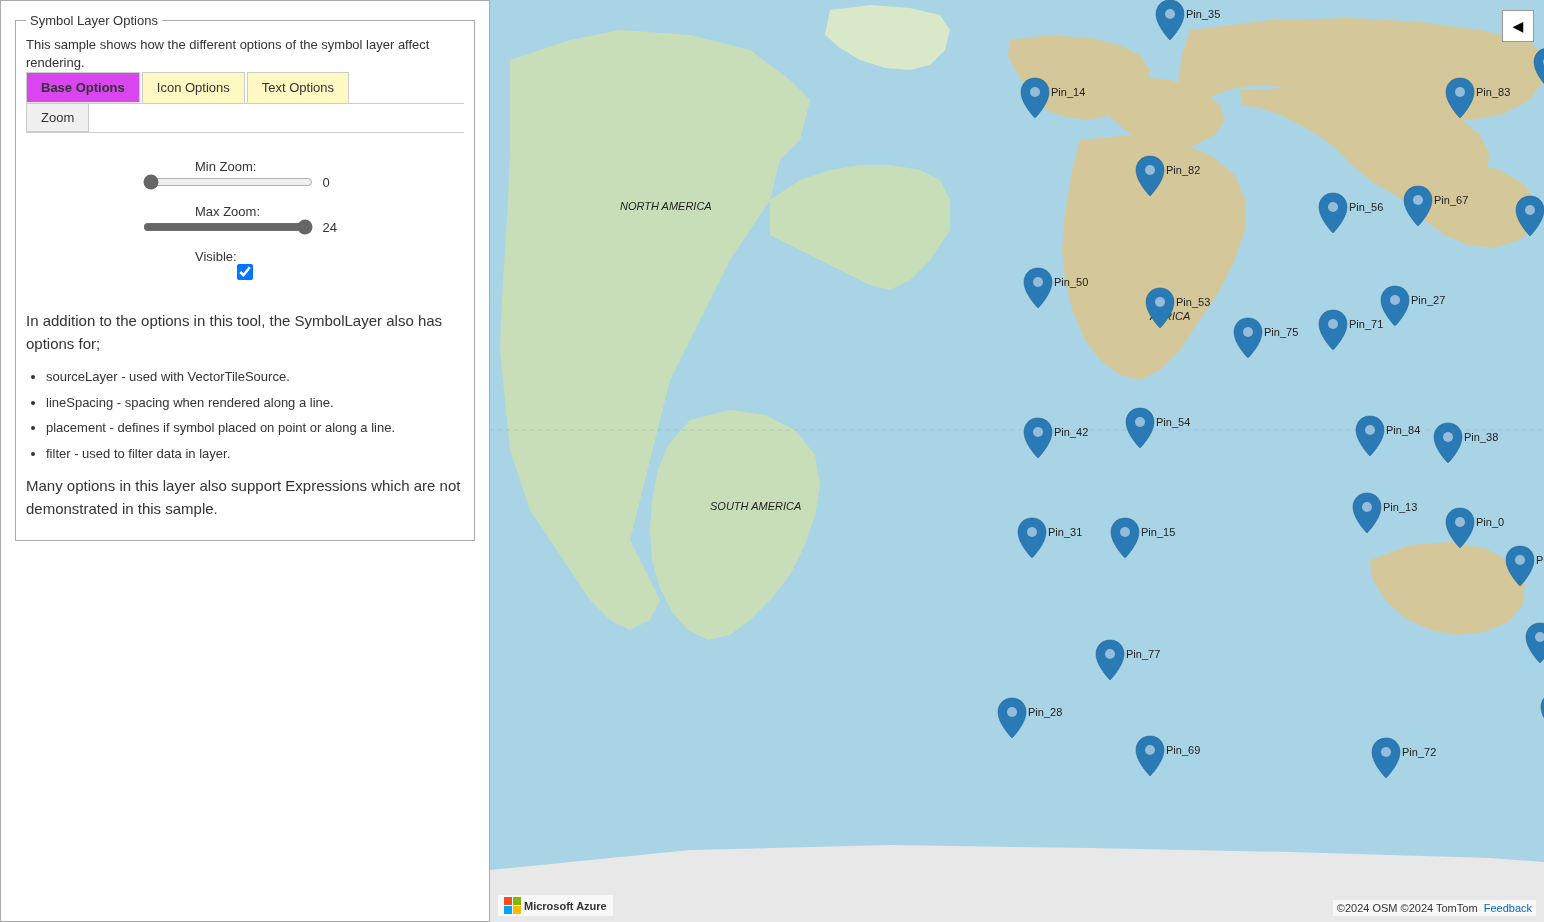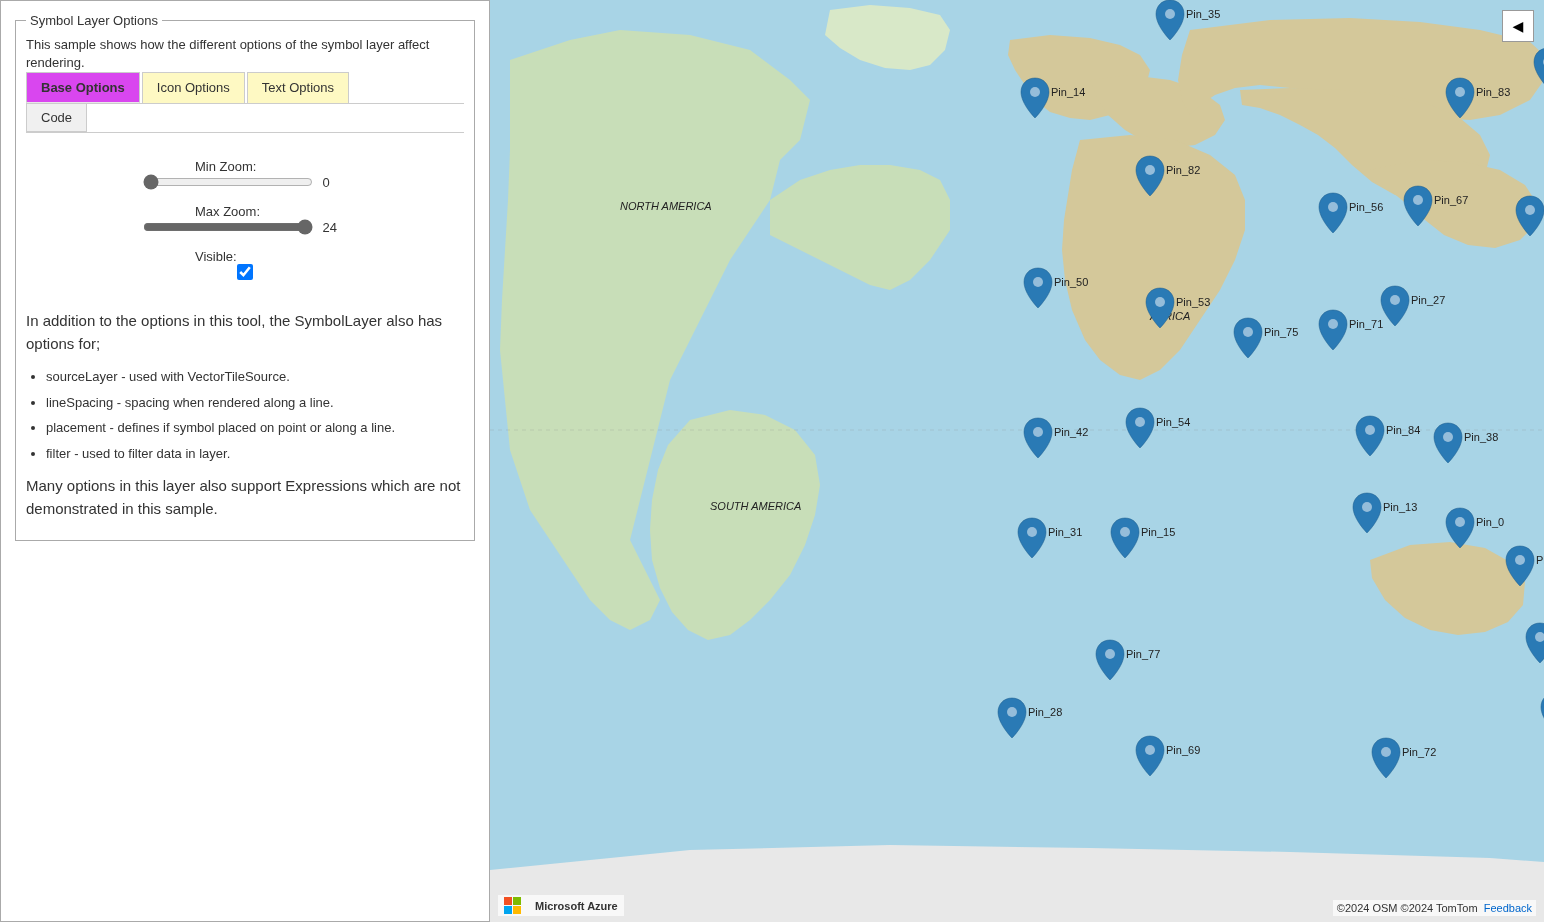--- a/index.html
+++ b/index.html
@@ -173,21 +173,21 @@
       text-decoration: none;
     }
 
     
     .azure-logo {
       position: absolute;
       bottom: 6px;
       left: 8px;
       display: flex;
       align-items: center;
-      gap: 14px;
+      gap: 3px;
       background: rgba(255,255,255,0.7);
       padding: 2px 6px;
     }
 
     .azure-logo-squares {
       display: grid;
       grid-template-columns: 8px 8px;
       grid-template-rows: 8px 8px;
       gap: 1px;
     }
@@ -228,21 +228,21 @@
 
     <p class="panel-description">This sample shows how the different options of the symbol layer affect rendering.</p>
 
     <div class="tabs">
       <div class="tab active">Base Options</div>
       <div class="tab">Icon Options</div>
       <div class="tab">Text Options</div>
     </div>
 
     <div class="tabs-row2">
-      <div class="sub-tab">Code</div>
+      <div class="sub-tab">Zoom</div>
     </div>
 
     <div class="options-area">
 
       <div class="option-row">
         <span class="option-label">Min Zoom:</span>
         <div class="slider-container">
           <input type="range" min="0" max="24" value="0" style="">
           <span class="slider-value">0</span>
         </div>

